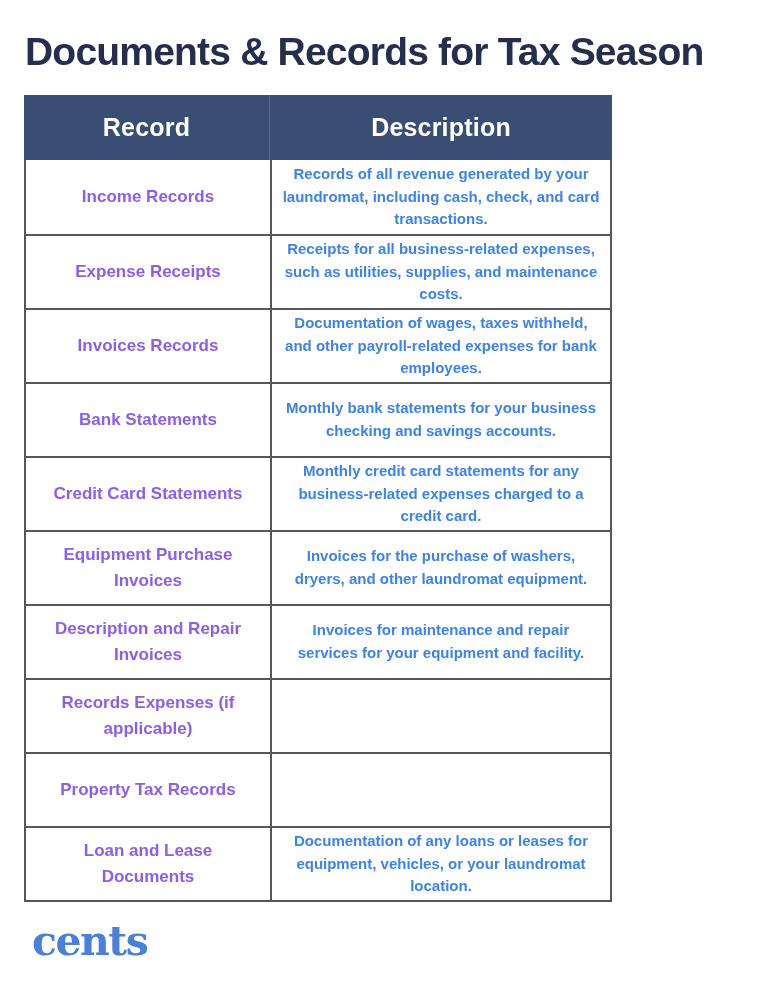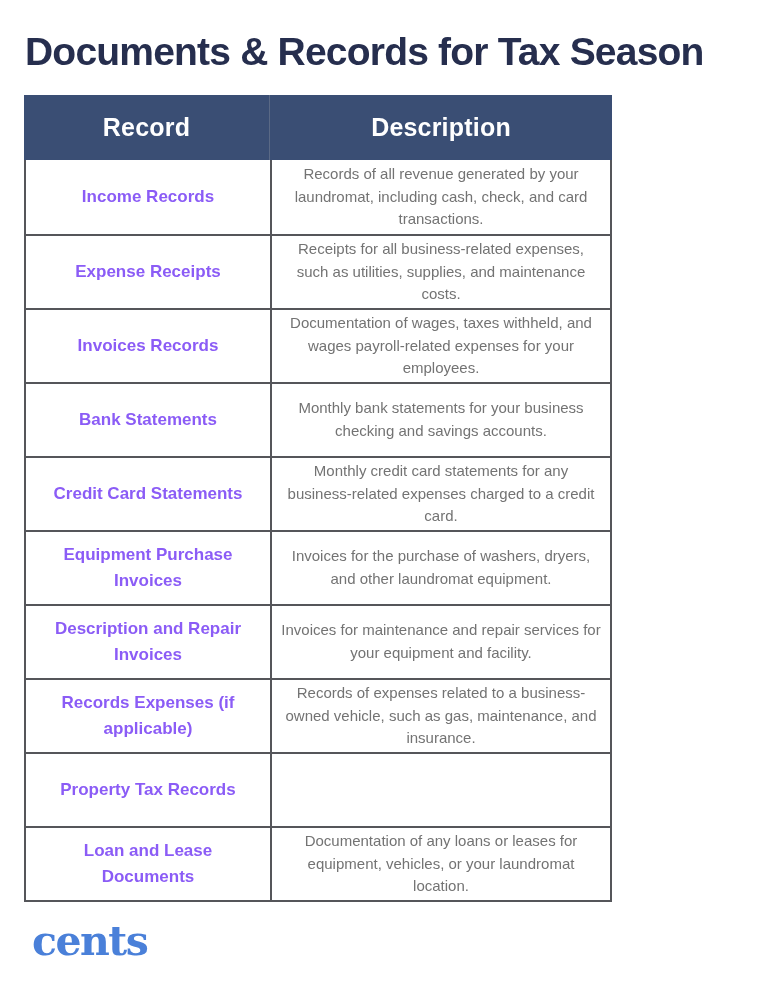--- a/index.html
+++ b/index.html
@@ -68,21 +68,22 @@
     padding: 10px 21px;
     font-weight: bold;
     font-size: 17px;
     line-height: 1.5;
     color: #8b5cf6;
   }
   .td.col-desc {
     padding: 2px 9px;
     font-size: 15px;
     line-height: 1.5;
-    color: #737373;
+    color: #3b82f6;
+    font-weight: bold;
   }
   .logo {
     margin: 19px 0 0 32px;
     font-family: "DejaVu Serif", serif;
     font-weight: bold;
     font-size: 41px;
     letter-spacing: -1.5px;
     color: #4a80d9;
     line-height: 1;
   }
@@ -105,21 +106,21 @@
     <div class="td col-desc">Records of all revenue generated by your laundromat, including cash, check, and card transactions.</div>
   </div>
 
   <div class="tr">
     <div class="td col-record">Expense Receipts</div>
     <div class="td col-desc">Receipts for all business-related expenses, such as utilities, supplies, and maintenance costs.</div>
   </div>
 
   <div class="tr">
     <div class="td col-record">Invoices Records</div>
-    <div class="td col-desc">Documentation of wages, taxes withheld, and wages payroll-related expenses for your employees.</div>
+    <div class="td col-desc">Documentation of wages, taxes withheld, and other payroll-related expenses for bank employees.</div>
   </div>
 
   <div class="tr">
     <div class="td col-record">Bank Statements</div>
     <div class="td col-desc">Monthly bank statements for your business checking and savings accounts.</div>
   </div>
 
   <div class="tr">
     <div class="td col-record">Credit Card Statements</div>
     <div class="td col-desc">Monthly credit card statements for any business-related expenses charged to a credit card.</div>
@@ -130,21 +131,20 @@
     <div class="td col-desc">Invoices for the purchase of washers, dryers, and other laundromat equipment.</div>
   </div>
 
   <div class="tr">
     <div class="td col-record">Description and Repair Invoices</div>
     <div class="td col-desc">Invoices for maintenance and repair services for your equipment and facility.</div>
   </div>
 
   <div class="tr">
     <div class="td col-record">Records Expenses (if applicable)</div>
-    <div class="td col-desc">Records of expenses related to a business-owned vehicle, such as gas, maintenance, and insurance.</div>
   </div>
 
   <div class="tr">
     <div class="td col-record">Property Tax Records</div>
   </div>
 
   <div class="tr">
     <div class="td col-record">Loan and Lease Documents</div>
     <div class="td col-desc">Documentation of any loans or leases for equipment, vehicles, or your laundromat location.</div>
   </div>

